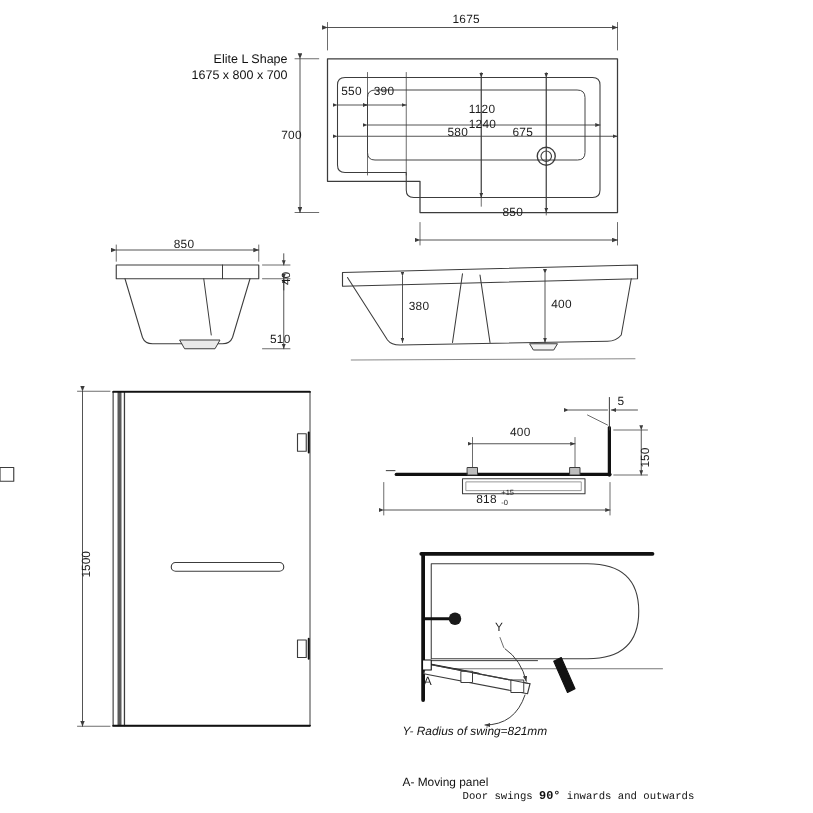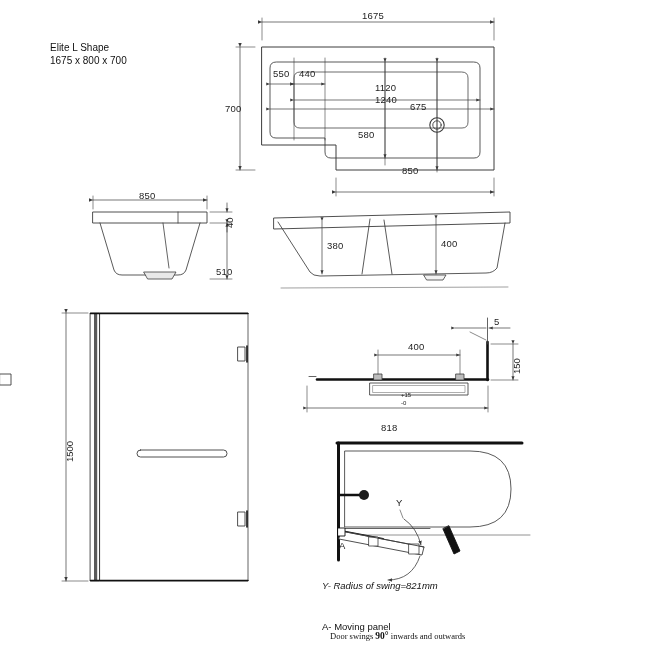--- a/index.html
+++ b/index.html
@@ -1,24 +1,24 @@
 <!DOCTYPE html>
 <html><head>
 <meta charset="utf-8">
 <style>
   html,body{margin:0;padding:0;background:#ffffff;}
   body{width:650px;height:650px;position:relative;overflow:hidden;
        font-family:"Liberation Sans","DejaVu Sans",sans-serif;color:#1a1a1a;}
   #sheet{position:absolute;left:0;top:0;width:650px;height:650px;}
   .lbl{position:absolute;font-size:9.5px;letter-spacing:.2px;white-space:nowrap;color:#1d1d1d;text-align:center;}
-  .title{position:absolute;font-size:10px;white-space:nowrap;text-align:left;color:#111;}
+  .title{position:absolute;font-size:10px;white-space:nowrap;text-align:right;color:#111;}
   .vlbl{position:absolute;font-size:9.5px;white-space:nowrap;color:#1d1d1d;
         transform:rotate(-90deg);transform-origin:left top;}
   .legend{position:absolute;font-size:9.5px;white-space:nowrap;color:#111;}
-  .legend.mono{font-family:Liberation Serif, serif;font-size:8.5px;}
+  .legend.mono{font-family:Liberation Mono, monospace;font-size:8.5px;margin-left:40px;}
   .sup{position:absolute;font-size:6px;white-space:nowrap;color:#1d1d1d;line-height:1;}
 </style>
 </head>
 <body>
 
 <svg id="sheet" viewBox="0 0 650 650">
   <defs>
     <marker id="ar" markerWidth="7" markerHeight="7" refX="6.2" refY="2.6" orient="auto" markerUnits="strokeWidth">
       <path d="M0,0 L6.6,2.6 L0,5.2 z" fill="#3c3c3c"></path>
     </marker>
@@ -210,37 +210,37 @@
   <span>Elite L Shape</span>
 </div>
 <div class="title" style="left:50px;top:55px;width:180px;">
   <span>1675 x 800 x 700</span>
 </div>
 
 <div class="lbl" style="left:362px;top:10px;">1675</div>
 <div class="lbl" style="left:225px;top:103px;">700</div>
 <div class="lbl" style="left:402px;top:165px;">850</div>
 <div class="lbl" style="left:273px;top:68px;">550</div>
-<div class="lbl" style="left:299px;top:68px;">440</div>
+<div class="lbl" style="left:299px;top:68px;">390</div>
 <div class="lbl" style="left:375px;top:82px;">1120</div>
 <div class="lbl" style="left:375px;top:94px;">1240</div>
-<div class="lbl" style="left:358px;top:101px;margin-top:28px;">580</div>
+<div class="lbl" style="left:358px;top:101px;">580</div>
 <div class="lbl" style="left:410px;top:101px;">675</div>
 
 <div class="lbl" style="left:139px;top:190px;">850</div>
 <div class="vlbl" style="left:224px;top:228px;">40</div>
 <div class="lbl" style="left:216px;top:246px;margin-top:20px;">510</div>
 
 <div class="lbl" style="left:327px;top:240px;">380</div>
 <div class="lbl" style="left:441px;top:238px;">400</div>
 
 <div class="vlbl" style="left:64px;top:462px;">1500</div>
 
 <div class="lbl" style="left:408px;top:341px;">400</div>
-<div class="lbl" style="left:381px;top:394px;margin-top:28px;">818</div>
+<div class="lbl" style="left:381px;top:394px;">818</div>
 <div class="sup" style="left:401px;top:392px;">+15</div>
 <div class="sup" style="left:401px;top:400px;">-0</div>
 <div class="vlbl" style="left:511px;top:374px;">150</div>
 <div class="lbl" style="left:494px;top:316px;">5</div>
 
 <div class="lbl" style="left:339px;top:540px;">A</div>
 <div class="lbl" style="left:396px;top:497px;">Y</div>
 
 <div class="legend" style="left:322px;top:604px;margin-top:17px;">A- Moving  panel</div>
 <div class="legend" style="left:322px;top:580px;font-style:italic;">Y- Radius of swing=821mm</div>

